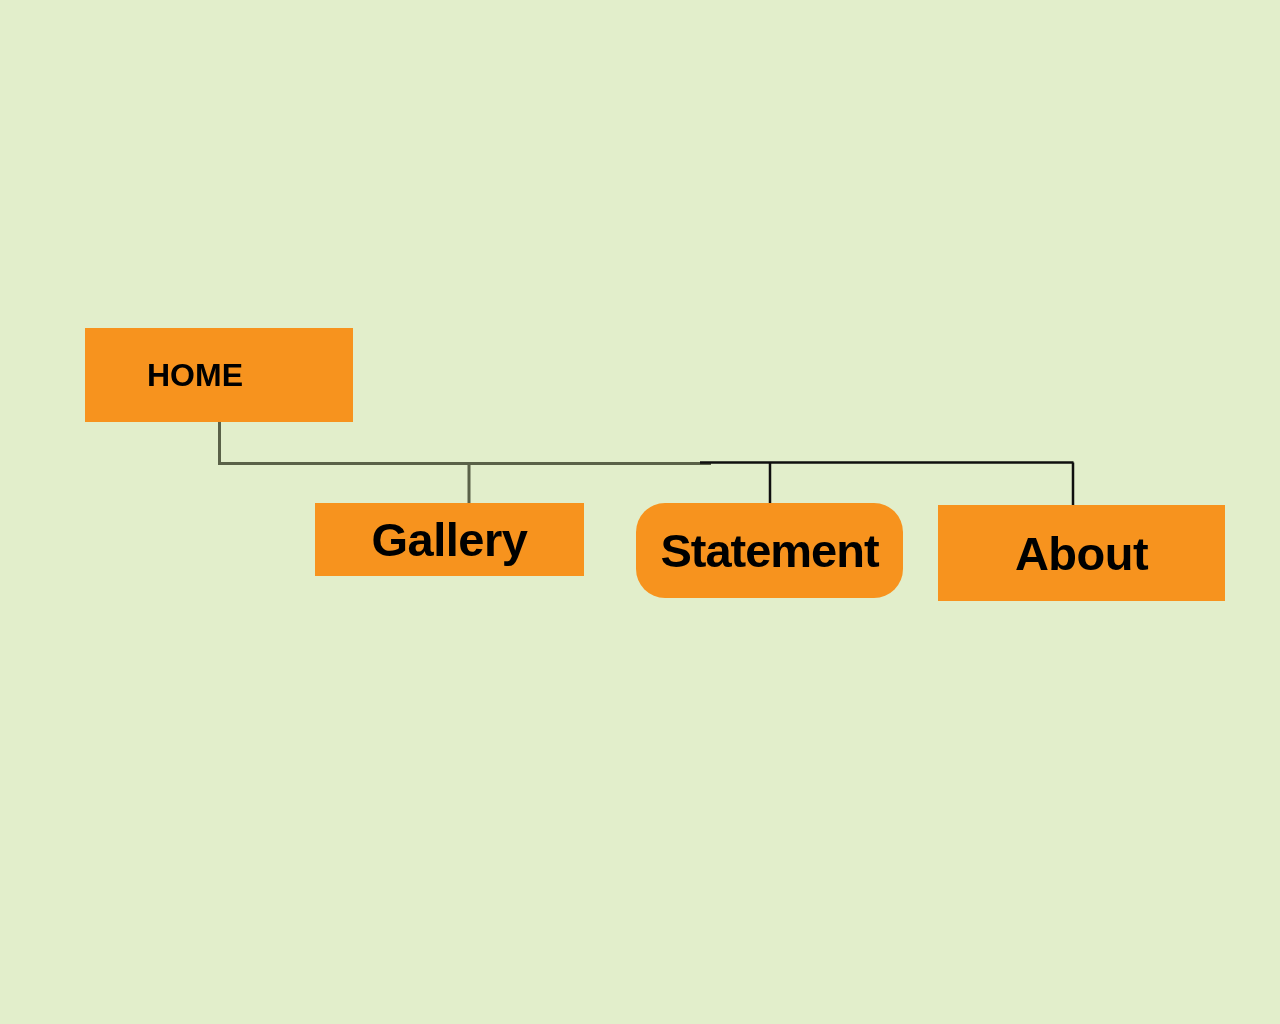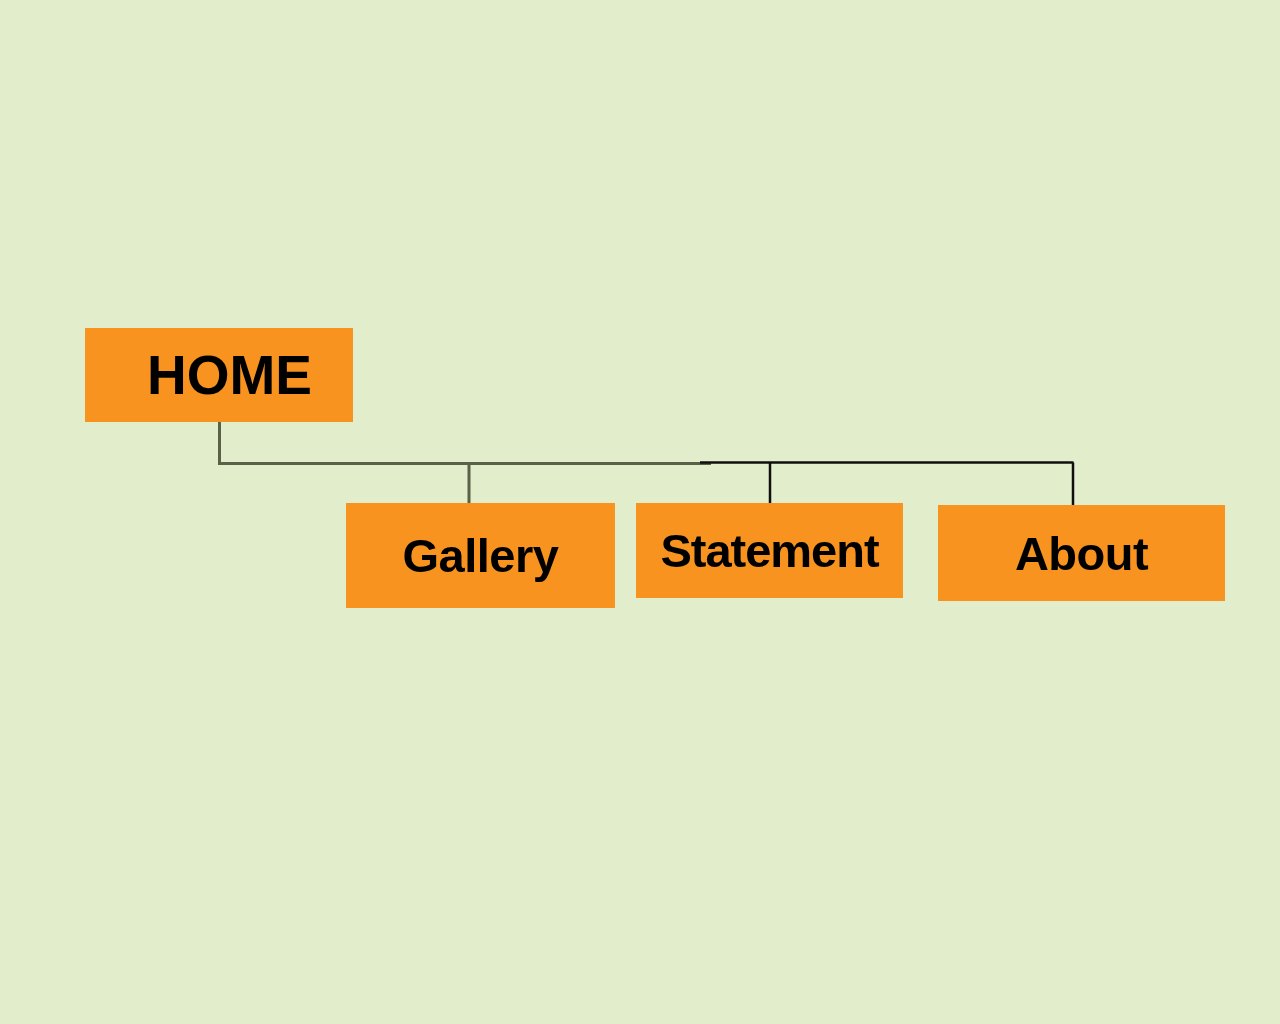--- a/index.html
+++ b/index.html
@@ -46,39 +46,40 @@
   
   #node-home {
     left: 85px;
     top: 328px;
     width: 268px;
     height: 94px;
     justify-content: flex-start;
     padding-left: 62px;
   }
   #node-home .node-label {
-    font-size: 55px;
+    font-size: 32px;
     letter-spacing: 0px;
     text-align: right;
   }
   
   #node-gallery {
-    left: 346px;
+    left: 315px;
     top: 503px;
     width: 269px;
-    height: 105px;
+    height: 73px;
   }
   #node-gallery .node-label {
     font-size: 47px;
   }
   #node-statement {
     left: 636px;
     top: 503px;
     width: 267px;
     height: 95px;
+    border-radius: 29px;
   }
   #node-statement .node-label {
     font-size: 47px;
     letter-spacing: -1px;
   }
   #node-about {
     left: 938px;
     top: 505px;
     width: 287px;
     height: 96px;

